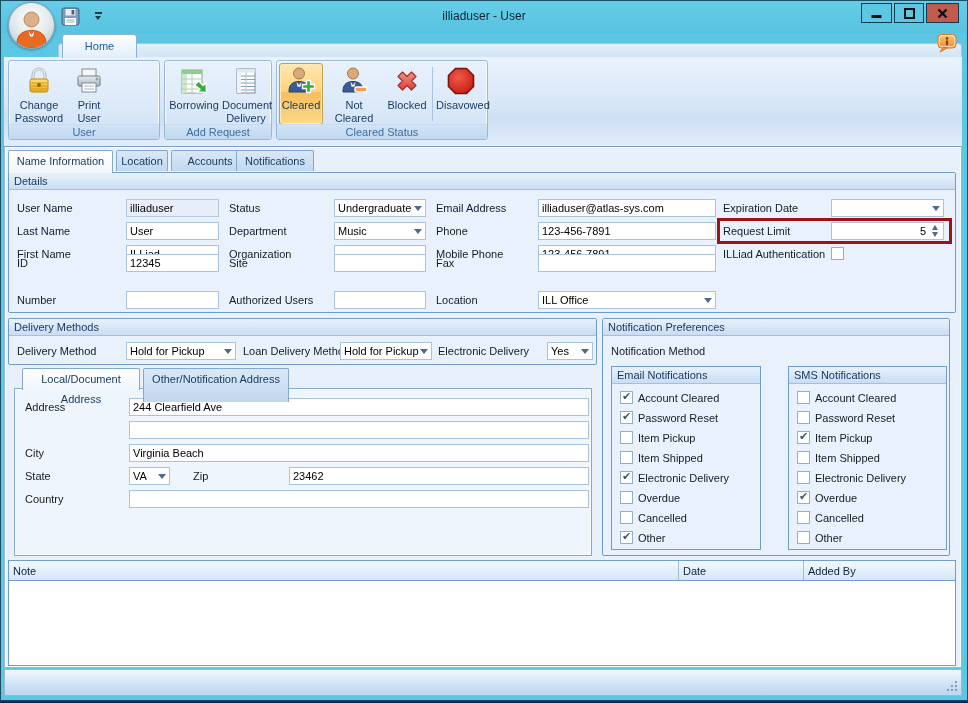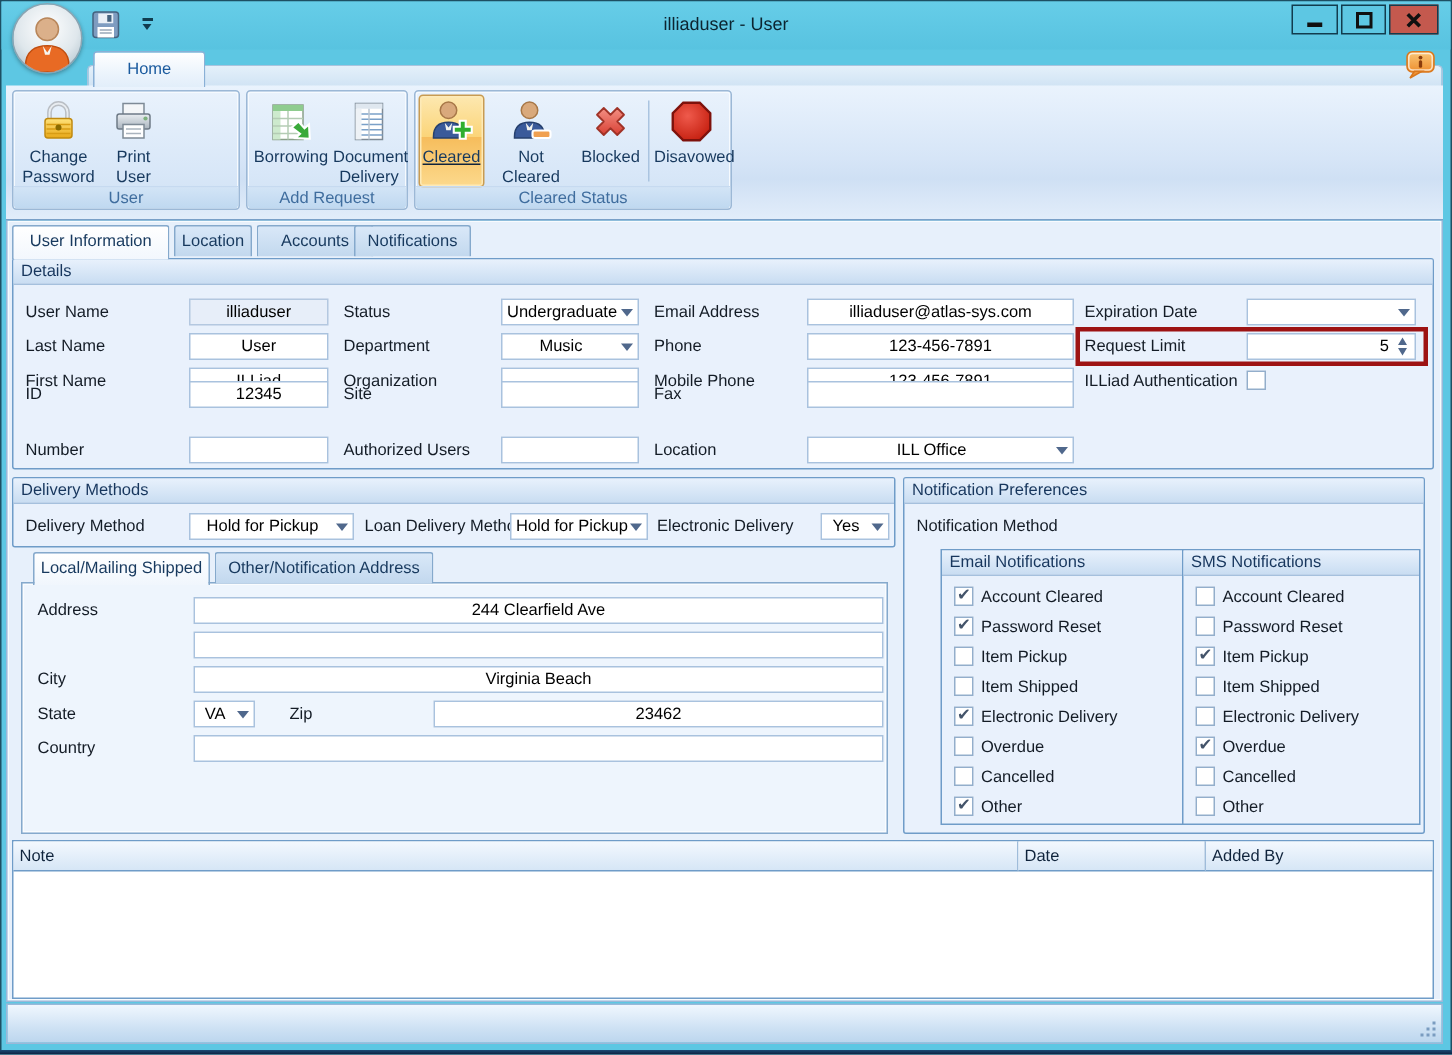--- a/index.html
+++ b/index.html
@@ -45,21 +45,21 @@
   .rcaption { position:absolute; left:0; right:0; bottom:0; height:15px;
     background:linear-gradient(#d2e4f6,#bfd8f0); color:#3f6d9e; text-align:center; line-height:15px;
     border-radius:0 0 3px 3px; border-top:1px solid #c6daf0; }
   #grp-user    { left:4px;   width:152px; }
   #grp-add     { left:160px; width:108px; }
   #grp-cleared { left:272px; width:212px; }
   .rbtn { position:absolute; top:2px; height:62px; text-align:center; padding-top:1px; border:1px solid transparent; border-radius:3px; }
   .rbtn svg { margin:0 auto; }
   .rbtn .bl { margin-top:2px; color:#17395e; line-height:13px; }
   .rbtn.active { background:linear-gradient(#fde8b0,#fbd478 46%,#f6bd5c 46%,#fcd98c);
-    border:1px solid #c89b52; box-shadow:inset 0 0 0 1px #fdeab8;text-decoration:underline; }
+    border:1px solid #c89b52; box-shadow:inset 0 0 0 1px #fdeab8; }
   .vsep { position:absolute; top:6px; bottom:18px; width:1px; background:#aac4e0; }
 
   
   #content { position:absolute; left:4px; top:147px; width:958px; height:521px;
     background:#e7f0fb; border:1px solid #9ab8d8; border-top:none; box-shadow:inset 0 0 0 1px #f8fbfe; }
 
   
   .ptab { position:absolute; top:150px; height:21px; line-height:20px; text-align:center; z-index:4;
     border:1px solid #85a9cc; border-bottom:none; border-radius:2px 2px 0 0;
     background:linear-gradient(#d9e8f8,#c2d8ee); color:#17395e; }
@@ -72,21 +72,21 @@
   
   .gbox { position:absolute; border:1px solid #6f9cc8; background:#e9f1fc; border-radius:2px; z-index:3; }
   .ghead { position:absolute; left:0; right:0; top:0; height:17px; line-height:17px; padding-left:5px;
     background:linear-gradient(#e8f1fc,#c9ddf2); border-bottom:1px solid #a5c0dd; color:#17365d; }
   #details  { left:8px; top:172px; width:948px; height:141px; }
   #delivery { left:8px; top:318px; width:589px; height:47px; }
   #notifbox { left:602px; top:318px; width:348px; height:238px; }
 
   .lbl { position:absolute; height:18px; line-height:18px; white-space:nowrap; color:#141c26; }
   .txt { position:absolute; height:18px; background:#fff; border:1px solid #a9c2de; padding:1px 3px;
-    line-height:14px; color:#000; white-space:nowrap; overflow:hidden;text-align:center; }
+    line-height:14px; color:#000; white-space:nowrap; overflow:hidden; }
   .txt.ro { background:#e7eef9; border-color:#b4c8e0; }
   .combo { padding-right:15px; }
   .ddbtn { position:absolute; right:0; top:0; width:14px; height:16px; }
   .ddbtn::after { content:""; position:absolute; left:3px; top:6px; width:0; height:0;
     border:4px solid transparent; border-top:5px solid #50688c; border-bottom:none; }
   .spin { text-align:right; padding-right:17px; }
   .spinbtns { position:absolute; right:1px; top:0; width:13px; height:16px; }
   .spinbtns .up, .spinbtns .dn { position:absolute; left:3px; width:0; height:0; border:3.5px solid transparent; }
   .spinbtns .up { top:2px; border-bottom:5px solid #50688c; border-top:none; }
   .spinbtns .dn { bottom:2px; border-top:5px solid #50688c; border-bottom:none; }
@@ -103,36 +103,36 @@
     border:3px solid #9d1313; z-index:5; pointer-events:none; }
 
   
   .dvrow { top:23px; }
   .dv-l1 { left:8px; }  .dv-f1 { left:117px; width:110px; }
   .dv-l2 { left:234px; } .dv-f2 { left:331px; width:92px; }
   .dv-l3 { left:429px; } .dv-f3 { left:538px; width:46px; }
 
   
   #addr-tabs { position:absolute; left:14px; top:368px; width:578px; height:188px; z-index:3; }
-  .atab { position:absolute; top:0; height:21px; line-height:20px; text-align:center;
+  .atab { position:absolute; top:0; height:34px; line-height:20px; text-align:center;
     border:1px solid #85a9cc; border-bottom:none; border-radius:2px 2px 0 0;
     background:linear-gradient(#d9e8f8,#c2d8ee); color:#17395e; z-index:2; }
   .atab.active { background:linear-gradient(#ffffff,#f0f6fd); height:22px; z-index:3; }
   #atab-0 { left:8px; width:118px; }
   #atab-1 { left:129px; width:146px; }
   #addr-content { position:absolute; left:0; top:20px; right:0; bottom:0;
     border:1px solid #85a9cc; background:#eef5fd; box-shadow:inset 0 0 0 1px #fafcfe; }
   .ar-l { left:10px; } .ar-f { left:114px; width:460px; }
   .ar1 { top:9px; } .ar2 { top:32px; } .ar3 { top:55px; } .ar4 { top:78px; } .ar5 { top:101px; }
   .st-f { left:114px; width:41px; } .zip-l { left:178px; } .zip-f { left:274px; width:300px; }
 
   
   .nf-l { left:8px; } .nf-f { left:110px; width:236px; } .nfrow { top:23px; }
   .subbox { position:absolute; top:47px; height:184px; border:1px solid #6f9cc8; background:#e9f1fc; }
-  #emailbox { left:24px; width:170px; }
+  #emailbox { left:8px; width:150px; }
   #smsbox   { left:185px; width:159px; }
   .cbr0{top:24px}.cbr1{top:44px}.cbr2{top:64px}.cbr3{top:84px}.cbr4{top:104px}.cbr5{top:124px}.cbr6{top:144px}.cbr7{top:164px}
   .cbx { left:8px; } .cblbl { left:26px; height:14px; line-height:14px; }
 
   
   #notes { position:absolute; left:8px; top:560px; width:948px; height:106px;
     border:1px solid #6f9cc8; background:#fff; z-index:3; }
   .th { position:absolute; top:0; height:20px; line-height:20px; padding-left:4px; color:#10243c;
     background:linear-gradient(#f3f8fe,#d6e6f6); border-right:1px solid #9fbcda; border-bottom:1px solid #6f9cc8; }
   #th-note { left:0; width:670px; }
@@ -345,21 +345,21 @@
       <div class="bl">
         <span>Disavowed</span>
       </div>
     </div>
     <div class="rcaption">Cleared Status</div>
   </div>
 </div>
 
 <div id="content"></div>
 
-<div id="ptab-0" class="ptab active">User Information</div>
+<div id="ptab-0" class="ptab active">Name Information</div>
 <div id="ptab-1" class="ptab">Location</div>
 <div id="ptab-2" class="ptab">Accounts</div>
 <div id="ptab-3" class="ptab">Notifications</div>
 
 <div id="details" class="gbox">
   <div class="ghead">Details</div>
 
   <div class="lbl dl1 r1">User Name</div>
   <div class="txt ro df1 r1">illiaduser</div>
   <div class="lbl dl1 r2">Last Name</div>
@@ -410,21 +410,21 @@
   <div class="ghead">Delivery Methods</div>
   <div class="lbl dv-l1 dvrow">Delivery Method</div>
   <div class="txt combo dv-f1 dvrow"><span>Hold for Pickup</span><span class="ddbtn"></span></div>
   <div class="lbl dv-l2 dvrow">Loan Delivery Method</div>
   <div class="txt combo dv-f2 dvrow"><span>Hold for Pickup</span><span class="ddbtn"></span></div>
   <div class="lbl dv-l3 dvrow">Electronic Delivery</div>
   <div class="txt combo dv-f3 dvrow"><span>Yes</span><span class="ddbtn"></span></div>
 </div>
 
 <div id="addr-tabs">
-  <div id="atab-0" class="atab active">Local/Mailing Shipped</div>
+  <div id="atab-0" class="atab active">Local/Document Address</div>
   <div id="atab-1" class="atab">Other/Notification Address</div>
   <div id="addr-content">
     <div class="lbl ar-l ar1">Address</div>
     <div class="txt ar-f ar1">244 Clearfield Ave</div>
     <div class="txt ar-f ar2"></div>
     <div class="lbl ar-l ar3">City</div>
     <div class="txt ar-f ar3">Virginia Beach</div>
     <div class="lbl ar-l ar4">State</div>
     <div class="txt combo st-f ar4"><span>VA</span><span class="ddbtn"></span></div>
     <div class="lbl zip-l ar4">Zip</div>

